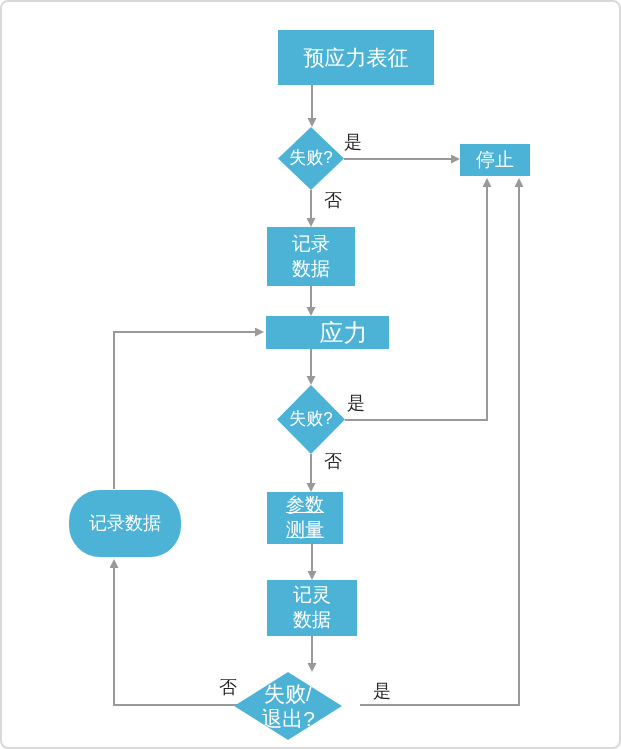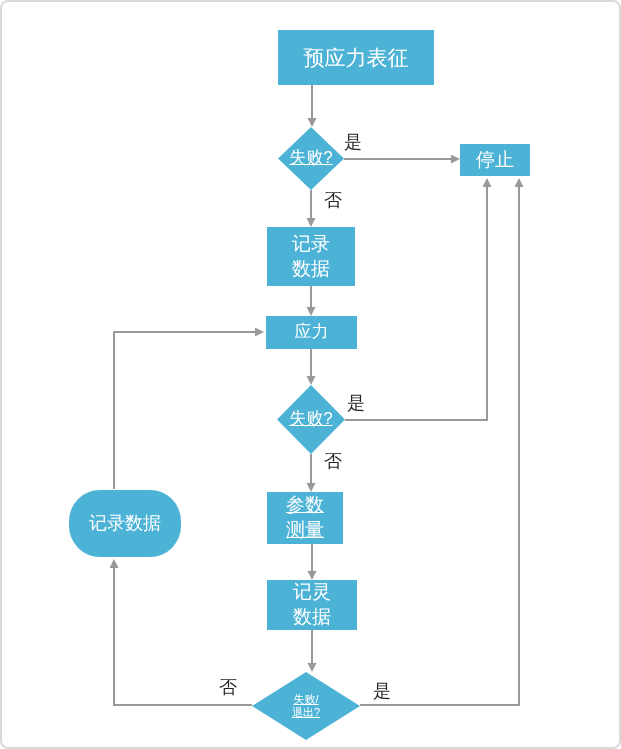--- a/index.html
+++ b/index.html
@@ -27,21 +27,21 @@
   .node{
     position:absolute;
     background:var(--node-fill);
     color:var(--node-text);
     display:flex;align-items:center;justify-content:center;
     text-align:center;
     white-space:pre-line;
     line-height:1.3;
     user-select:none;
   }
-  .diamond{clip-path:polygon(50% 0,100% 50%,50% 100%,0 50%);line-height:1.2;text-decoration:underline;}
+  .diamond{clip-path:polygon(50% 0,100% 50%,50% 100%,0 50%);line-height:1.2;}
   .edge-label{
     position:absolute;
     color:var(--label);
     font-size:18px;
     line-height:1;
     user-select:none;
   }
 </style>
 </head>
 <body>
@@ -68,31 +68,31 @@
     <polyline points="112,487 112,330 260,330" marker-end="url(#arr)"></polyline>
   </svg>
 
   <div class="node" style="left:232px;top:28px;width:156px;height:55px;font-size:21px;margin-left:44px;">预应力表征</div>
 
   <div class="node diamond" style="left:276px;top:125px;width:66px;height:63px;font-size:17px;">失败?</div>
 
   <div class="node" style="left:265px;top:225px;width:88px;height:59px;font-size:19px;">记录
 数据</div>
 
-  <div class="node" style="left:264px;top:314px;width:91px;height:33px;font-size:17px;">应力</div>
+  <div class="node" style="left:264px;top:314px;width:91px;height:33px;font-size:24px;padding-left:32px;">应力</div>
 
   <div class="node diamond" style="left:275px;top:383px;width:68px;height:69px;font-size:17px;">失败?</div>
 
   <div class="node" style="left:265px;top:490px;width:76px;height:52px;font-size:19px;text-decoration:underline;">参数
 测量</div>
 
-  <div class="node" style="left:265px;top:578px;width:90px;height:50px;font-size:19px;">记灵
+  <div class="node" style="left:265px;top:578px;width:90px;height:56px;font-size:19px;">记灵
 数据</div>
 
-  <div class="node diamond" style="left:250px;top:670px;width:108px;height:68px;font-size:11px;">失败/
+  <div class="node diamond" style="left:232px;top:670px;width:108px;height:68px;font-size:21px;">失败/
 退出?</div>
 
   <div class="node" style="left:458px;top:142px;width:70px;height:32px;font-size:19px;">停止</div>
 
   <div class="node" style="left:67px;top:488px;width:112px;height:67px;font-size:18px;border-radius:31px;">记录数据</div>
 
   <div class="edge-label" style="left:342px;top:131px;">是</div>
   <div class="edge-label" style="left:322px;top:189px;">否</div>
   <div class="edge-label" style="left:345px;top:392px;">是</div>
   <div class="edge-label" style="left:322px;top:450px;">否</div>

